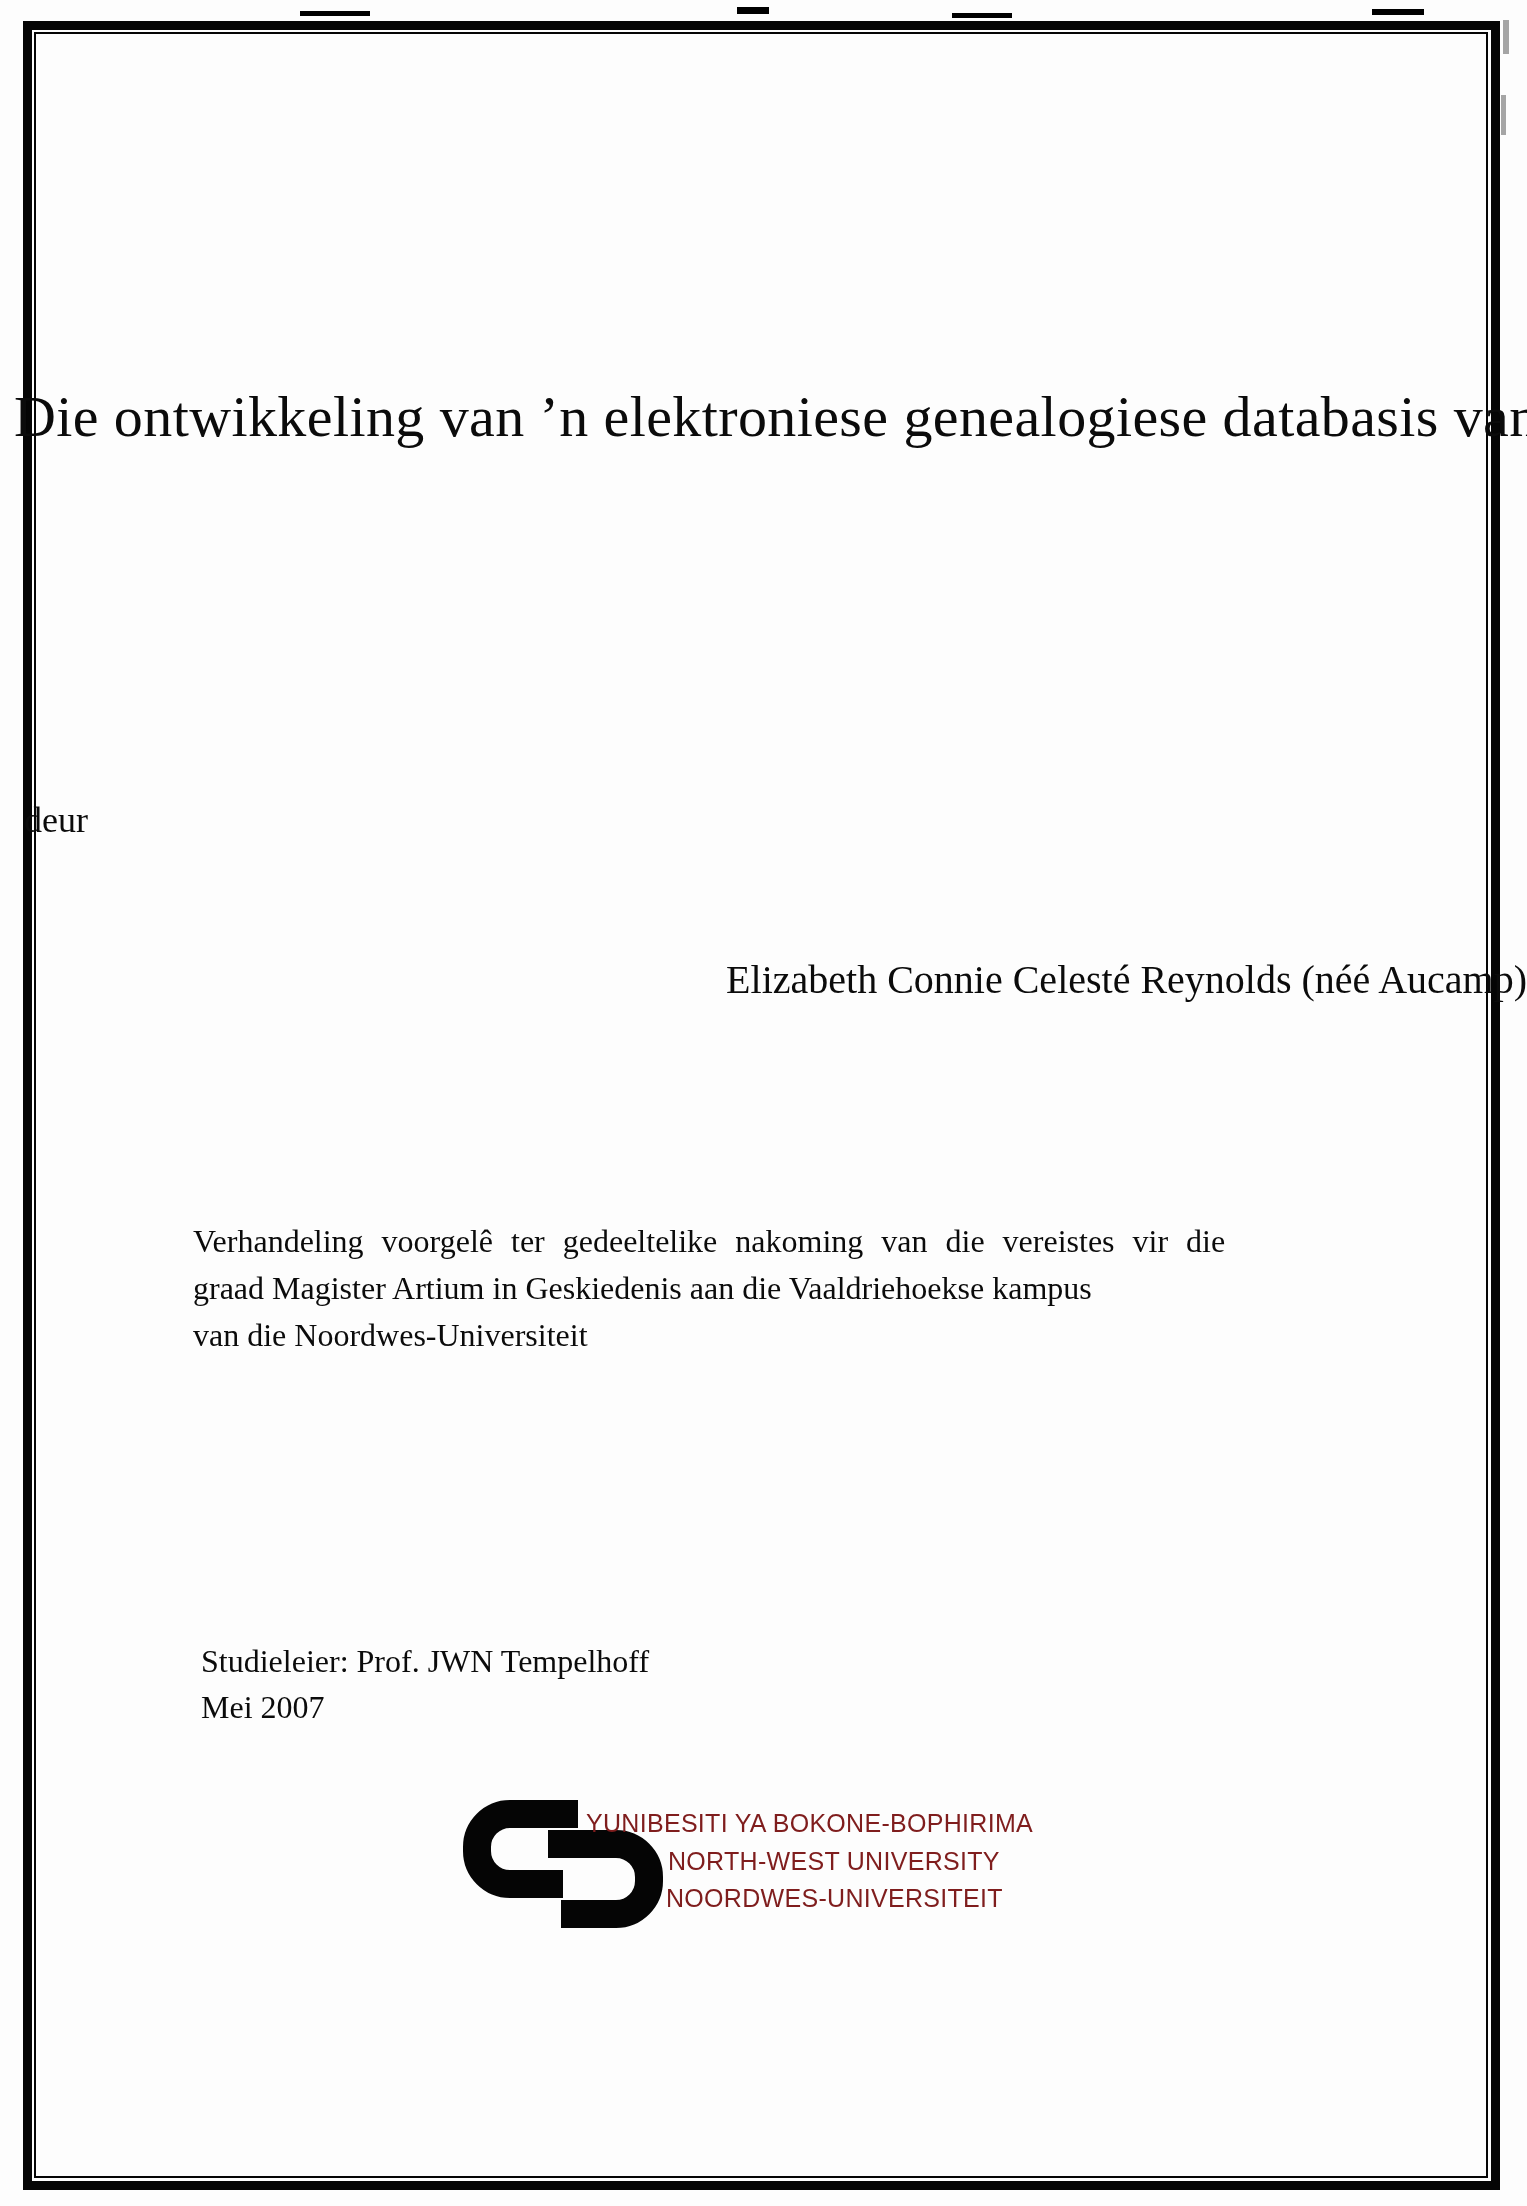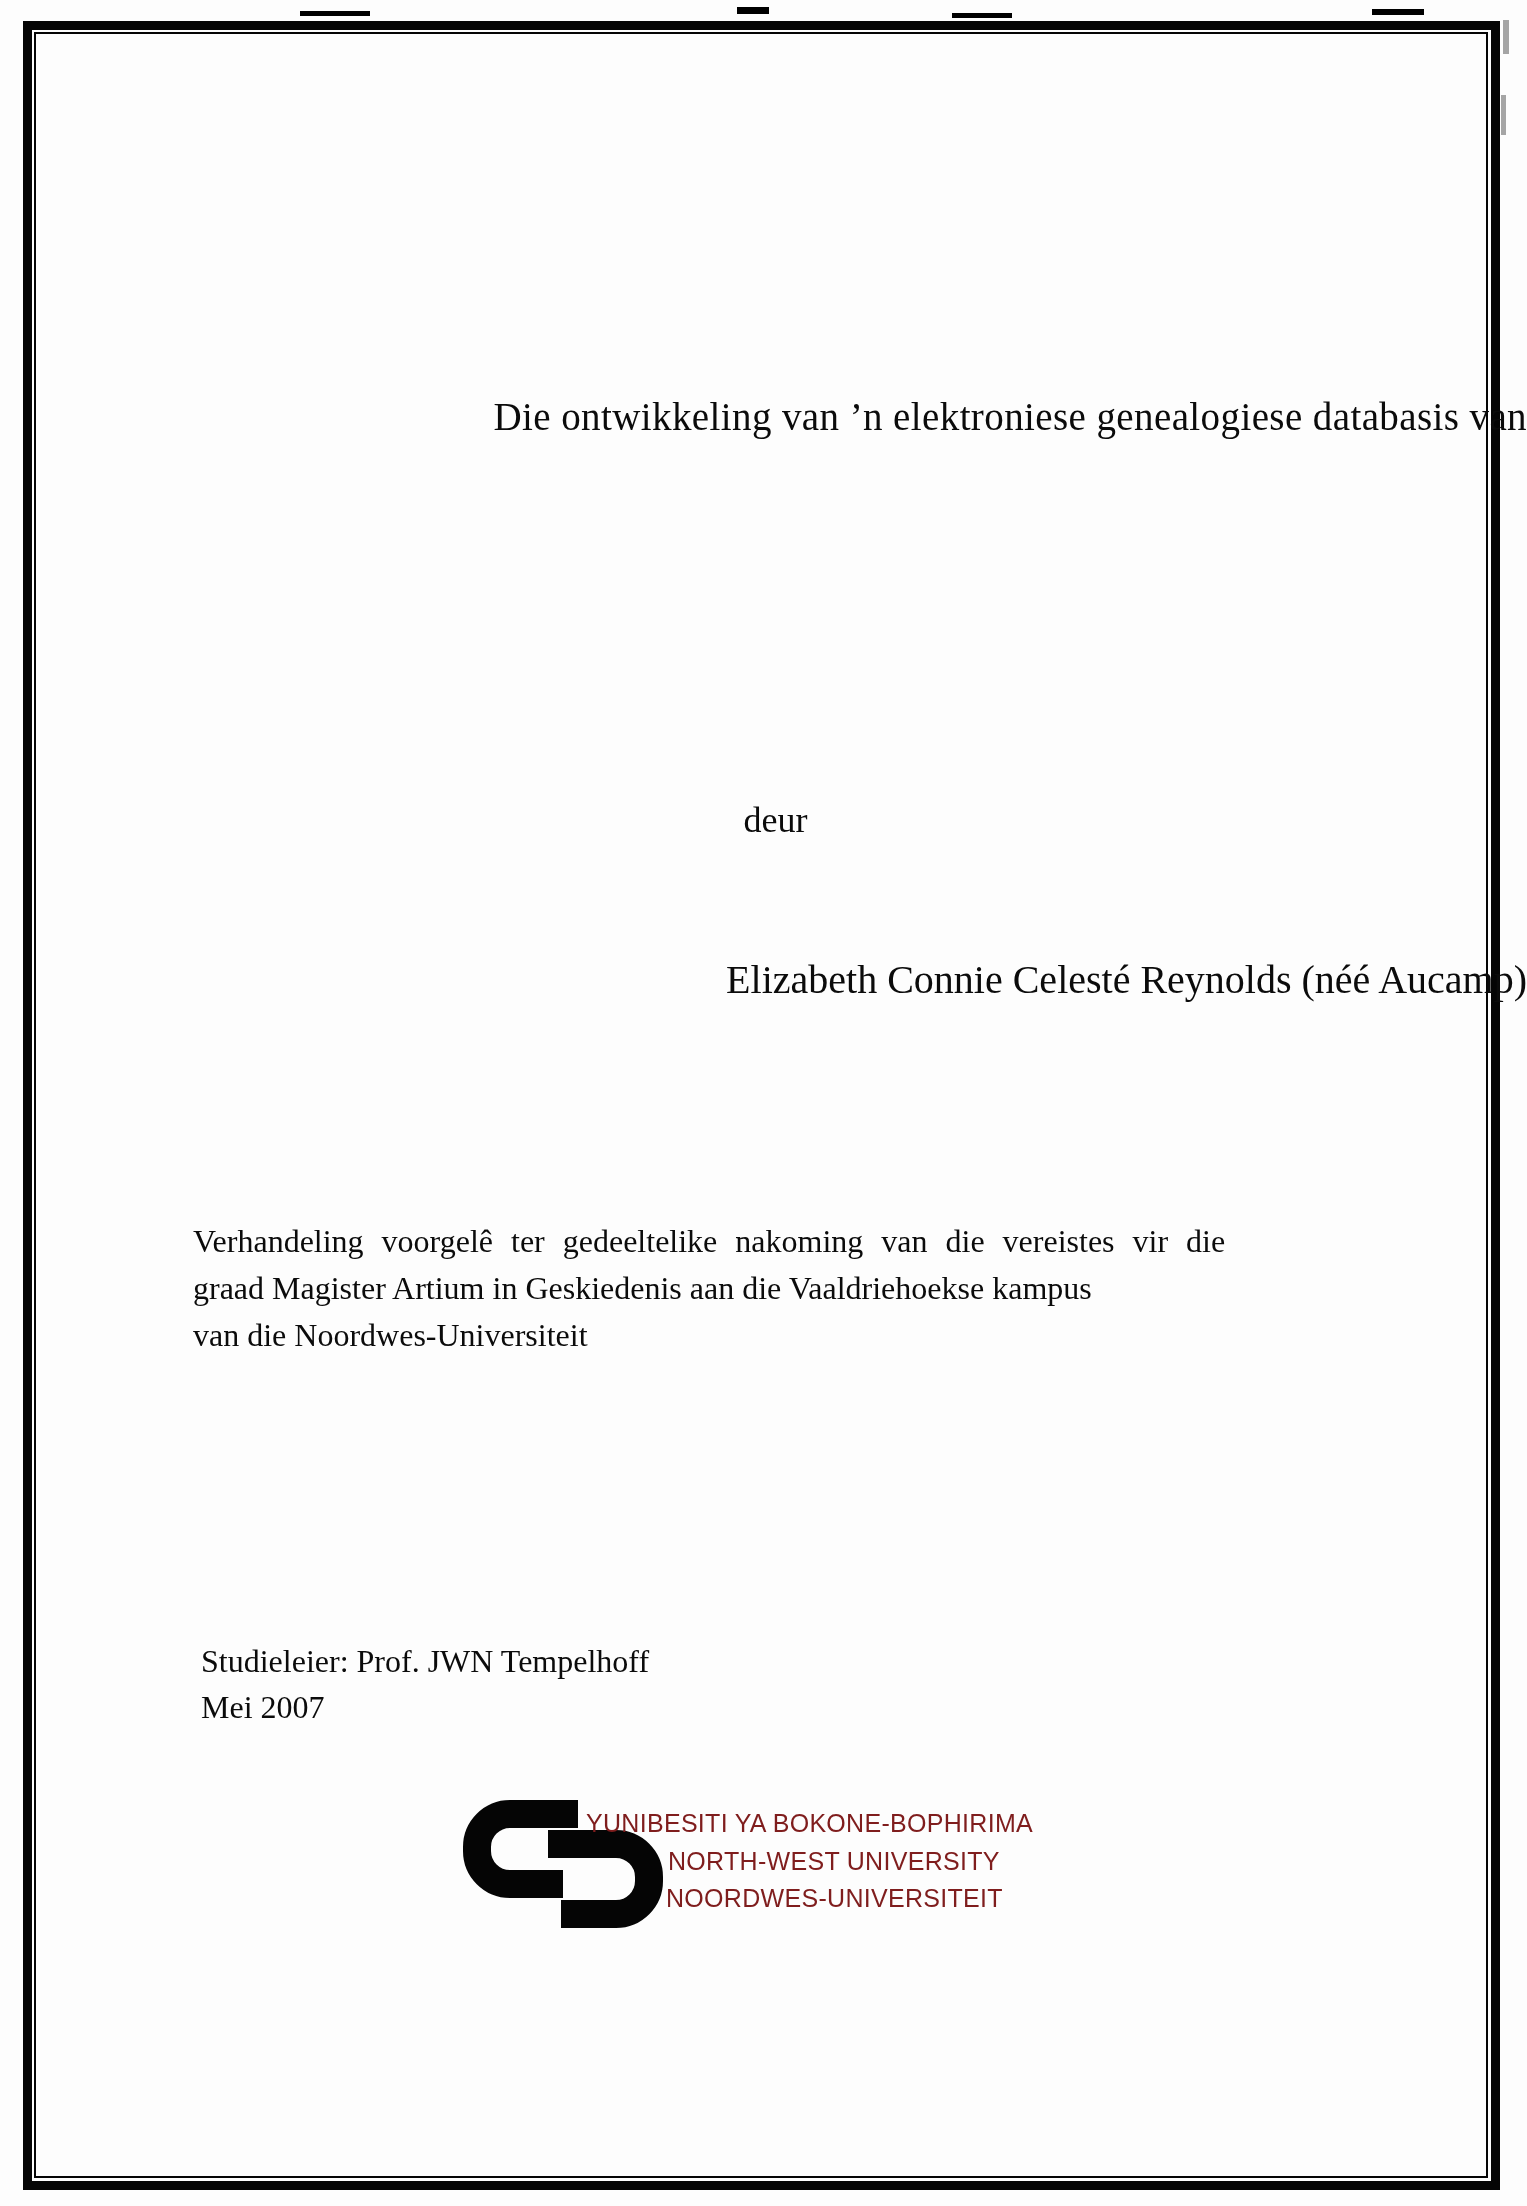--- a/index.html
+++ b/index.html
@@ -12,26 +12,26 @@
   .frame-outer {
     position:absolute; left:23px; top:21px; width:1477px; height:2169px;
     border:9px solid #050505; box-sizing:border-box;
   }
   .frame-inner {
     position:absolute; left:2px; top:2px; right:3px; bottom:3px;
     border:2px solid #050505;
   }
   .title-block {
     position:absolute; top:376px; left:14px; right:0;
-    text-align:right; font-size:39px; line-height:82px;
+    text-align:right; font-size:58px; line-height:82px;
     letter-spacing:0.4px; white-space:nowrap;
   }
   .byline {
     position:absolute; top:800px; left:24px; right:0;
-    text-align:center; font-size:36px; line-height:40px;
+    font-size:36px; line-height:40px;
   }
   .author {
     position:absolute; top:958px; left:36px; right:0;
     text-align:right; font-size:40px; line-height:44px; white-space:nowrap;
   }
   .declaration {
     position:absolute; top:1218px; left:193px; width:1175px;
     font-size:32px; line-height:47px;
   }
   .declaration .line { white-space:nowrap; }

